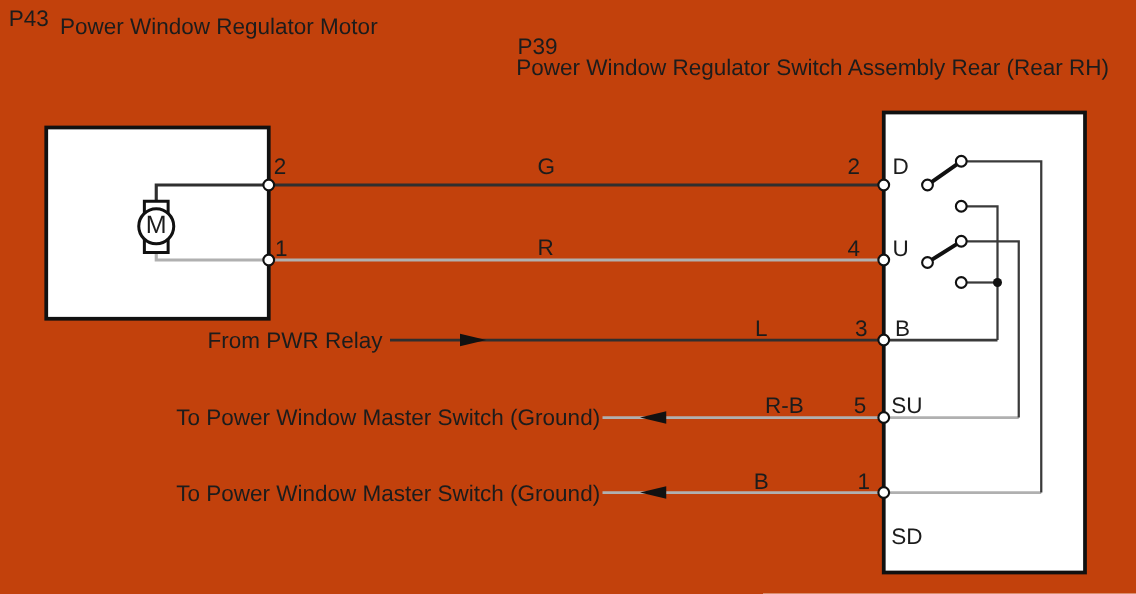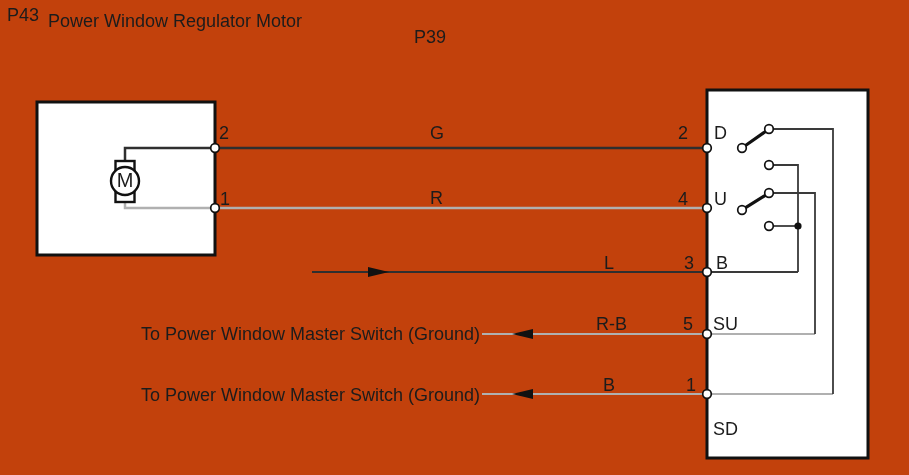--- a/index.html
+++ b/index.html
@@ -65,40 +65,42 @@
     <circle cx="707" cy="148" r="4.3" fill="#ffffff" stroke="#111111" stroke-width="1.7"></circle>
     <circle cx="707" cy="208" r="4.3" fill="#ffffff" stroke="#111111" stroke-width="1.7"></circle>
     <circle cx="707" cy="272" r="4.3" fill="#ffffff" stroke="#111111" stroke-width="1.7"></circle>
     <circle cx="707" cy="334" r="4.3" fill="#ffffff" stroke="#111111" stroke-width="1.7"></circle>
     <circle cx="707" cy="394" r="4.3" fill="#ffffff" stroke="#111111" stroke-width="1.7"></circle>
   </svg>
 
   <div class="t" style="left:7px;top:6px;">P43</div>
   <div class="t" style="left:7px;top:12px;margin-left:41px;">Power Window Regulator Motor</div>
   <div class="t" style="left:414px;top:28px;">P39</div>
+  <div class="t" style="left:413px;top:45px;">Power Window Regulator Switch Assembly Rear (Rear RH)</div>
 
   <div class="t motor-m" style="left:113px;top:171px;width:24px;">M</div>
 
   <div class="t" style="left:430px;top:124px;">G</div>
   <div class="t" style="left:430px;top:189px;">R</div>
   <div class="t" style="left:604px;top:254px;">L</div>
-  <div class="t" style="left:596px;top:315px;">R-B</div>
+  <div class="t" style="left:612px;top:315px;">R-B</div>
   <div class="t" style="left:603px;top:376px;">B</div>
 
   <div class="t" style="left:219px;top:124px;">2</div>
   <div class="t" style="left:220px;top:190px;">1</div>
 
   <div class="t" style="left:678px;top:124px;">2</div>
   <div class="t" style="left:678px;top:190px;">4</div>
   <div class="t" style="left:684px;top:254px;">3</div>
   <div class="t" style="left:683px;top:315px;">5</div>
   <div class="t" style="left:686px;top:376px;">1</div>
 
   <div class="t" style="left:714px;top:124px;">D</div>
   <div class="t" style="left:714px;top:190px;">U</div>
   <div class="t" style="left:716px;top:254px;">B</div>
   <div class="t" style="left:713px;top:315px;text-align:right;">SU</div>
   <div class="t" style="left:713px;top:376px;margin-top:44px;">SD</div>
 
+  <div class="t" style="left:166px;top:263px;">From PWR Relay</div>
   <div class="t" style="left:141px;top:325px;">To Power Window Master Switch (Ground)</div>
   <div class="t" style="left:141px;top:386px;">To Power Window Master Switch (Ground)</div>
 
 </div>
 
 </body></html>

